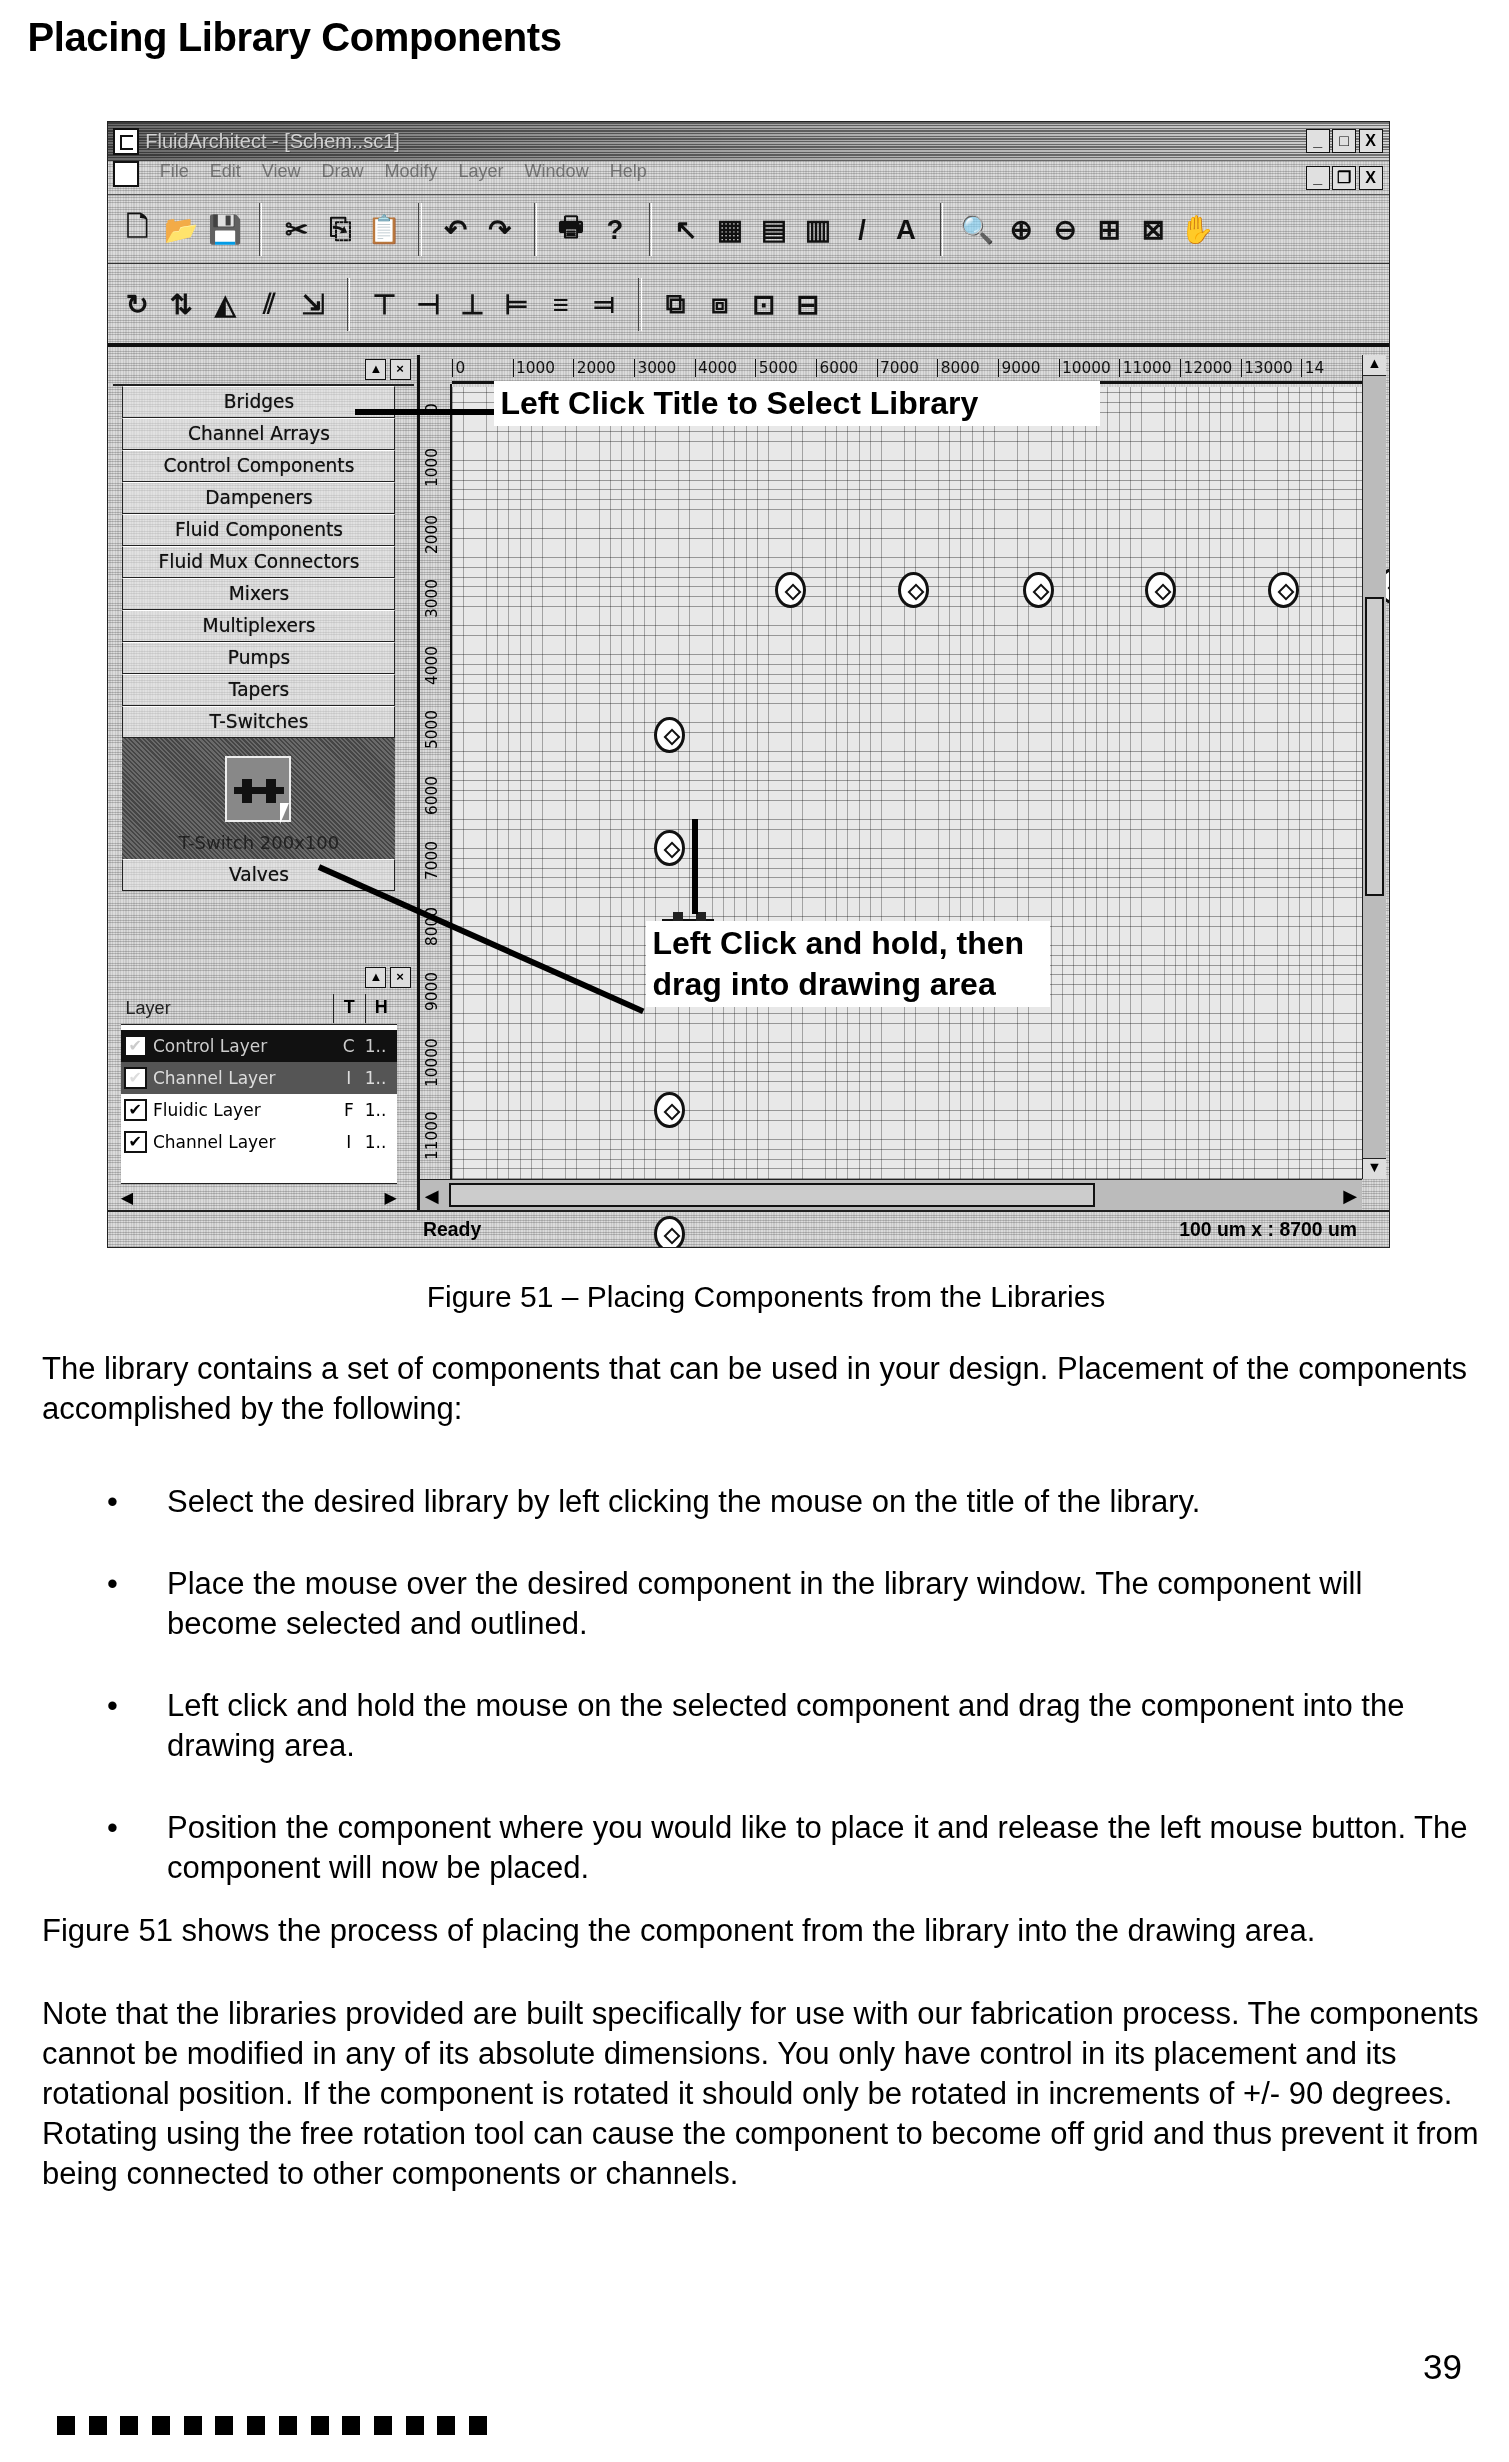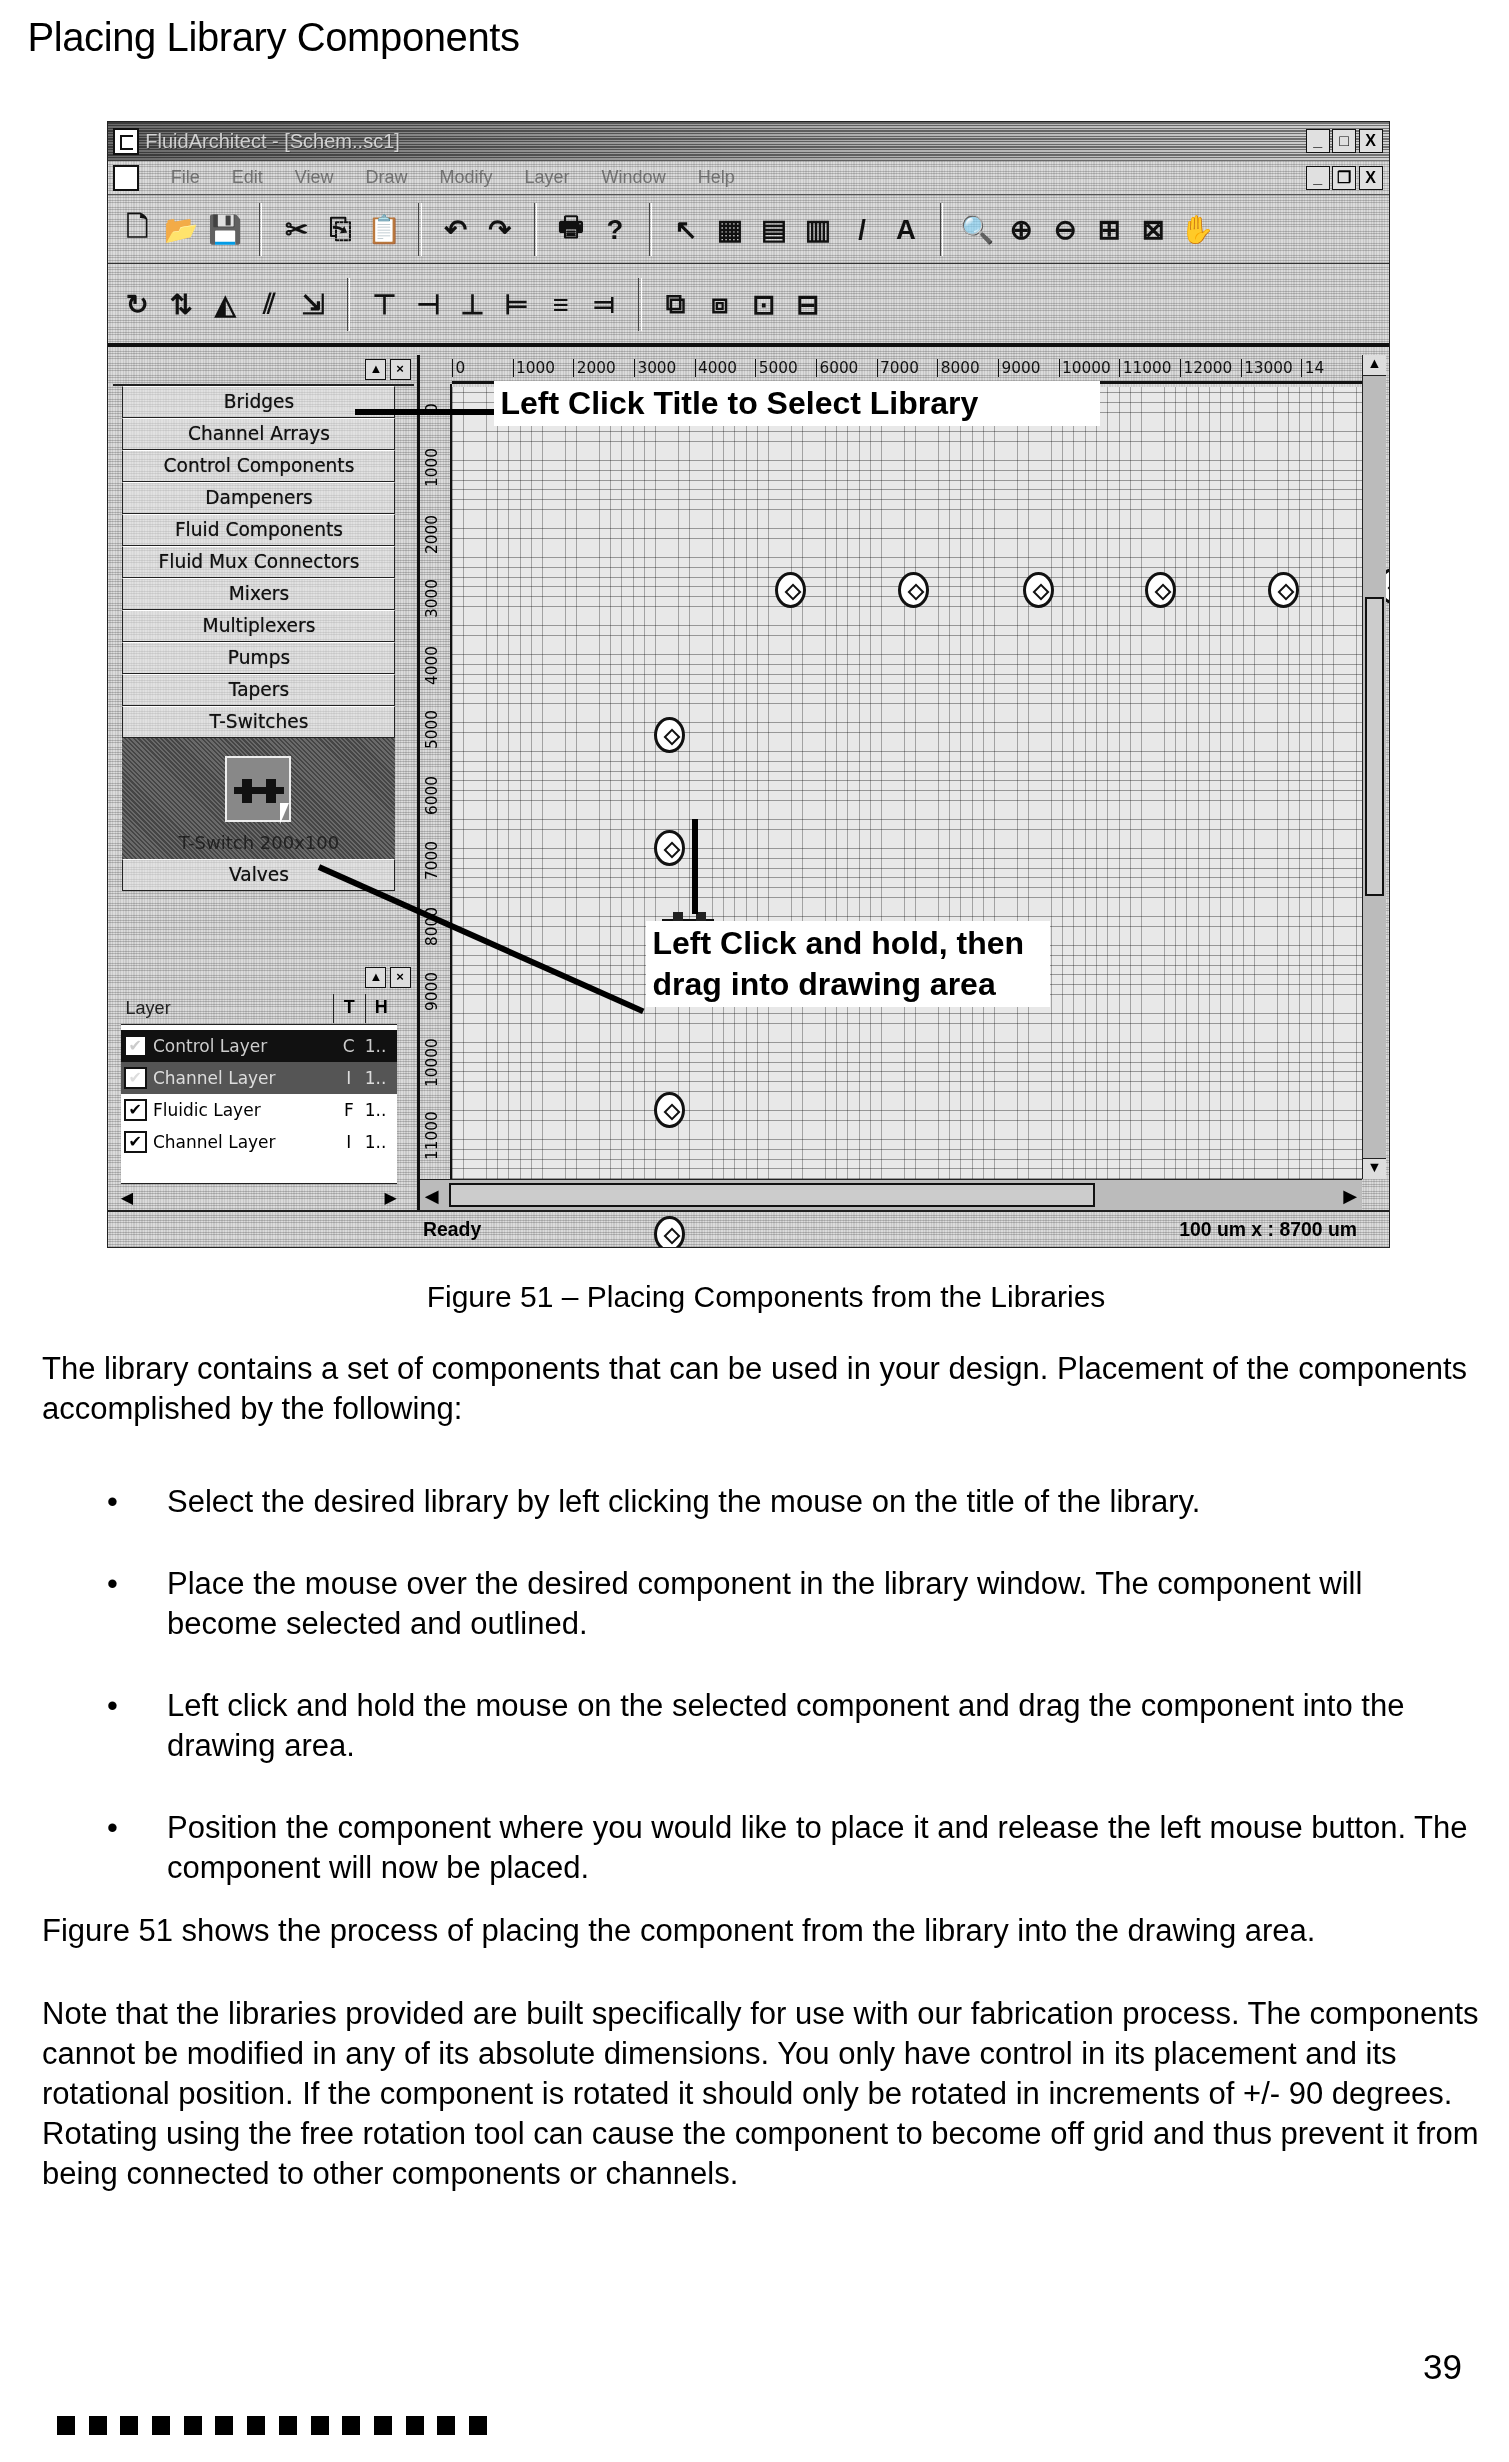--- a/index.html
+++ b/index.html
@@ -1,40 +1,40 @@
 <!DOCTYPE html>
 <html style="font-size:13px"><head>
 <meta charset="utf-8">
 <style>
   * { box-sizing: border-box; margin: 0; padding: 0; }
   html, body { width: 1510px; height: 2462px; background: #fff; overflow: hidden; }
   body { position: relative; font-family: "Liberation Sans", sans-serif; color: #000; }
 
-  .page-title { position: absolute; left: 27.5px; top: 14.5px; font-size: 40px; font-weight: normal; letter-spacing: -0.4px; }
+  .page-title { position: absolute; left: 27.5px; top: 14.5px; font-size: 40px; font-weight: bold; letter-spacing: -0.4px; }
 
   
   .app {
     position: absolute; left: 107px; top: 121px; width: 1283px; height: 1127px;
     background: #c8c8c8;
     background-image:
       repeating-linear-gradient(0deg, rgba(0,0,0,0.18) 0 0.8px, transparent 0.8px 2.4px),
       repeating-linear-gradient(90deg, rgba(255,255,255,0.35) 0 0.8px, transparent 0.8px 1.6px);
     border: 1.6px solid #222;
     overflow: hidden;
   }
   .titlebar { position: absolute; left: 0; top: 0; right: 0; height: 39px; display: flex; align-items: center; padding-left: 4.8px;
     background-image: repeating-linear-gradient(0deg, rgba(0,0,0,0.45) 0 0.8px, transparent 0.8px 1.6px), linear-gradient(90deg,#6a6a6a,#b0b0b0 60%,#d0d0d0);
   }
   .app-icon { width: 26px; height: 27.5px; border: 2.4px solid #111; background: #fff; margin-right: 6.5px; position: relative; }
   .app-icon::after { content: ""; position: absolute; left: 4.8px; top: 4.8px; width: 11.3px; height: 11.3px; border: 2.4px solid #111; border-right: none; }
   .titlebar .title-text { font-size: 20px; color: #eee; text-shadow: 0.8px 0.8px 0 #333; opacity: 0.8; }
   .win-btns { position: absolute; right: 6.5px; top: 6.5px; display: flex; gap: 2.4px; }
   .win-btn { width: 24px; height: 24px; background: #e0e0e0; border: 1.6px solid #111; font-size: 16px; line-height: 21px; text-align: center; font-weight: bold; }
 
-  .menubar { position: absolute; left: 0; top: 39px; right: 0; height: 34px; display: flex; align-items: center; padding-left: 4.8px; gap: 32px; border-bottom: 1.6px solid #555; }
+  .menubar { position: absolute; left: 0; top: 39px; right: 0; height: 34px; display: flex; padding-left: 4.8px; gap: 21px; border-bottom: 1.6px solid #555; }
   .menubar .doc-icon { width: 26px; height: 26px; border: 2.4px solid #111; background: #fff; }
   .menu-item { font-size: 18px; color: #555; opacity: 0.75; }
   .mdi-btns { position: absolute; right: 6.5px; top: 4.8px; display: flex; gap: 2.4px; }
 
   .toolbar { position: absolute; left: 0; right: 0; height: 68px; display: flex; align-items: center; padding-left: 11.3px; gap: 8px; border-bottom: 1.6px solid #333; }
   .toolbar.tb1 { top: 74px; }
   .toolbar.tb2 { top: 144px; height: 81px; border-bottom: 4.8px solid #111; }
   .tool { width: 36px; height: 39px; display: flex; align-items: center; justify-content: center; font-size: 27.5px; font-weight: bold; color: #111; }
   .tool-sep { width: 3.2px; height: 53px; border-left: 1.6px solid #444; border-right: 1.6px solid #fff; margin: 0 8px; }
 

